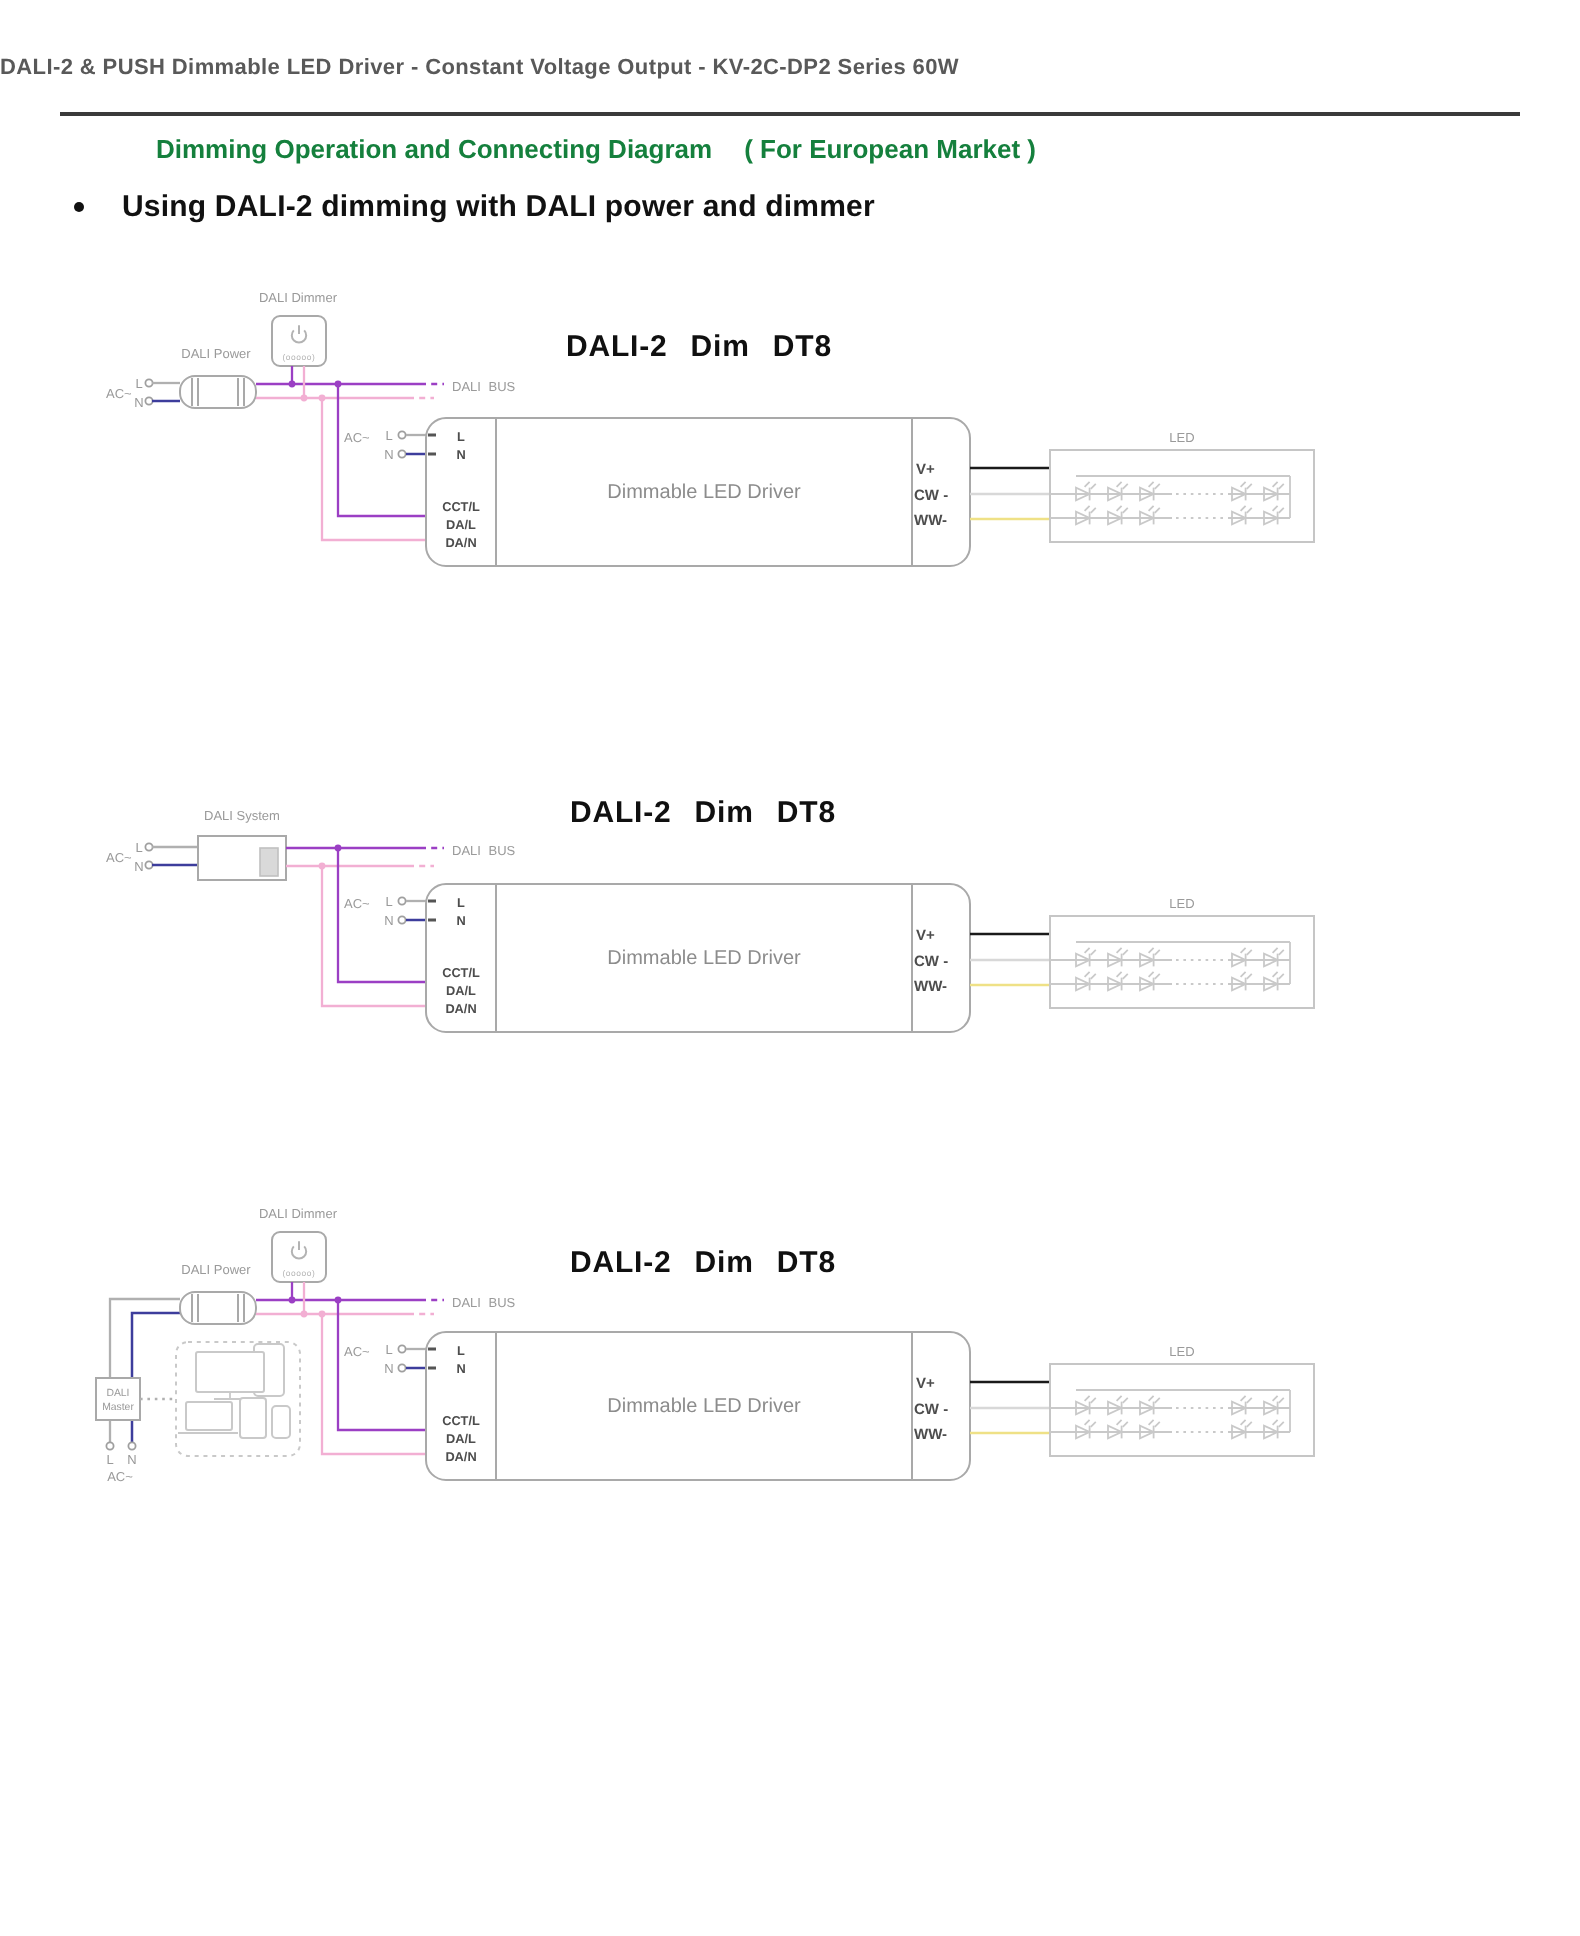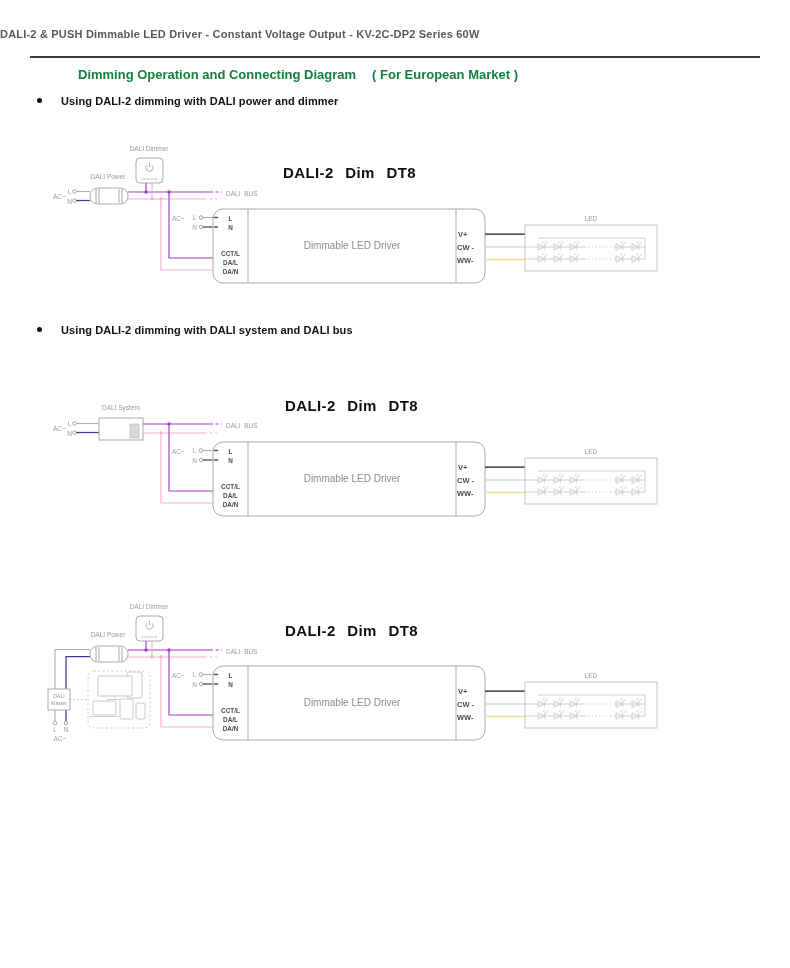--- a/index.html
+++ b/index.html
@@ -3,21 +3,21 @@
 <meta charset="utf-8">
 <style>
   html,body{margin:0;padding:0;background:#fff;}
   .page{position:relative;width:790px;height:968px;background:#ffffff;overflow:hidden;
         font-family:"Liberation Sans",sans-serif;}
   .hdr{position:absolute;top:28px;left:0;width:760px;text-align:left;
        font-size:11px;font-weight:bold;color:#595959;letter-spacing:.2px;}
   .rule{position:absolute;top:56px;left:30px;width:730px;height:1.5px;background:#3a3a3a;}
   .sec-title{position:absolute;top:67px;left:30px;font-size:13px;font-weight:bold;color:#15803d;margin-left:48px;}
   .sec-title .sub{margin-left:16px;}
-  .bullet{position:absolute;left:37px;font-size:11px;font-weight:bold;color:#111;letter-spacing:.1px;}
+  .bullet{position:absolute;left:37px;font-size:15px;font-weight:bold;color:#111;letter-spacing:.1px;}
   .bullet .b-dot{display:inline-block;width:5px;height:5px;border-radius:50%;background:#111;
        vertical-align:2px;margin-right:19px;}
   svg{position:absolute;top:0;left:0;}
   
   .w-purple{stroke:#9b3fc4;stroke-width:1.15;fill:none;}
   .w-pink{stroke:#f2afd3;stroke-width:1.15;fill:none;}
   .w-gray{stroke:#b0b0b0;stroke-width:1.15;fill:none;}
   .w-navy{stroke:#3d3d9c;stroke-width:1.25;fill:none;}
   .w-black{stroke:#1a1a1a;stroke-width:1.25;fill:none;}
   .w-cw{stroke:#d8d8d8;stroke-width:1.3;fill:none;}
@@ -52,23 +52,20 @@
   <div class="hdr">DALI-2 &amp; PUSH Dimmable LED Driver - Constant Voltage Output - KV-2C-DP2 Series 60W</div>
   <div class="rule"></div>
 
   <div class="sec-title">
     <span>Dimming Operation and Connecting Diagram</span><span class="sub">( For European Market )</span>
   </div>
 
   <div class="bullet" style="top:95px;">
     <span class="b-dot"></span><span>Using DALI-2 dimming with DALI power and dimmer</span>
   </div>
-  <div class="bullet" style="top:324px;">
-    <span class="b-dot"></span><span>Using DALI-2 dimming with DALI system and DALI bus</span>
-  </div>
 
   <svg width="790" height="968" viewBox="0 0 790 968">
     <defs>
       <g id="lsym">
         <path class="w-led" d="M-4,-3.2 L-4,3.2 L2.8,0 Z"></path>
         <path class="w-led" d="M2.8,-3.2 L2.8,3.2"></path>
         <path class="w-led" d="M0.3,-3.6 L2.8,-6.1 M3.4,-2.6 L5.9,-5.1"></path>
       </g>
       <g id="driver-shape">
         <rect class="box" x="0" y="0" width="272" height="74" rx="10"></rect>

